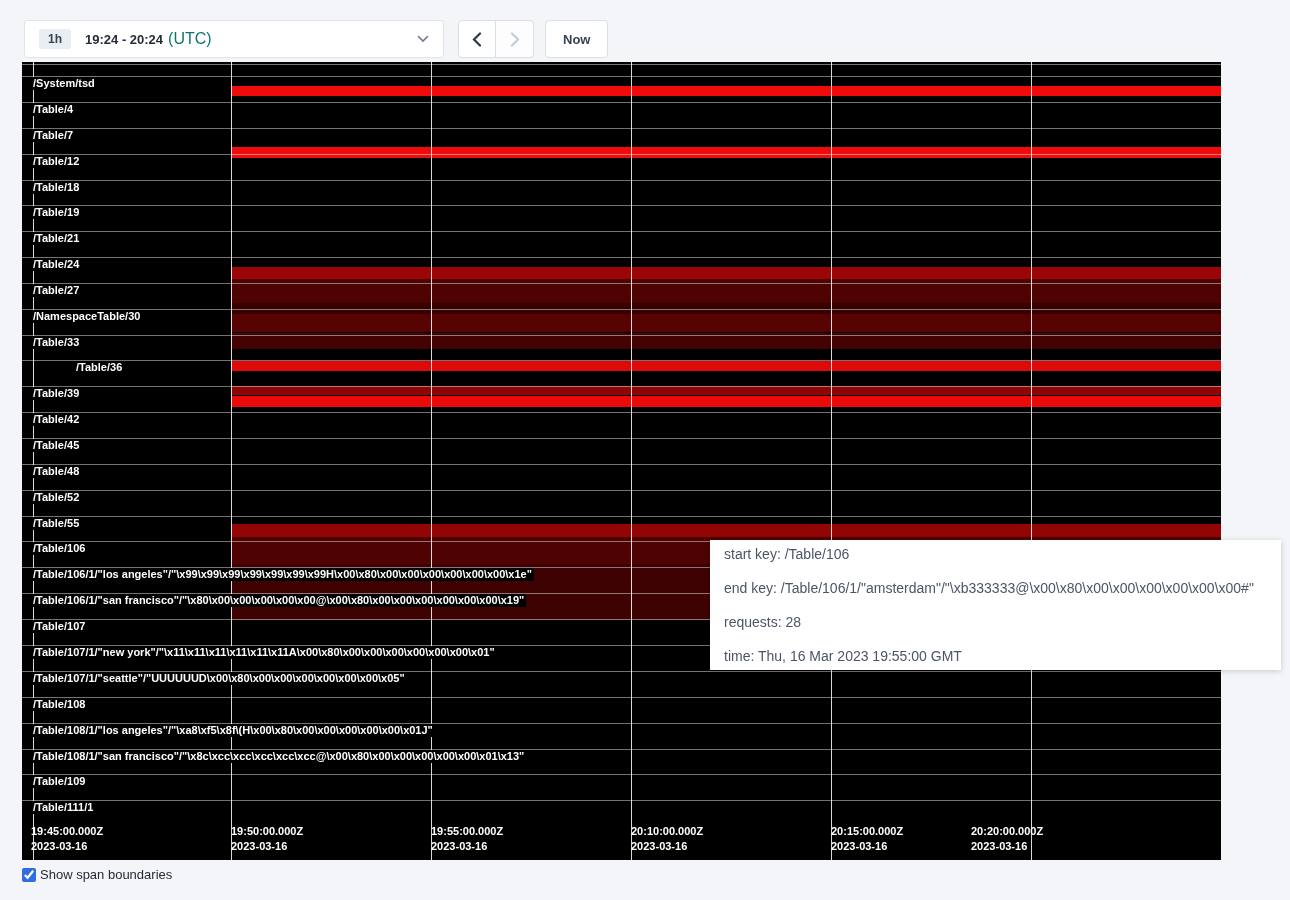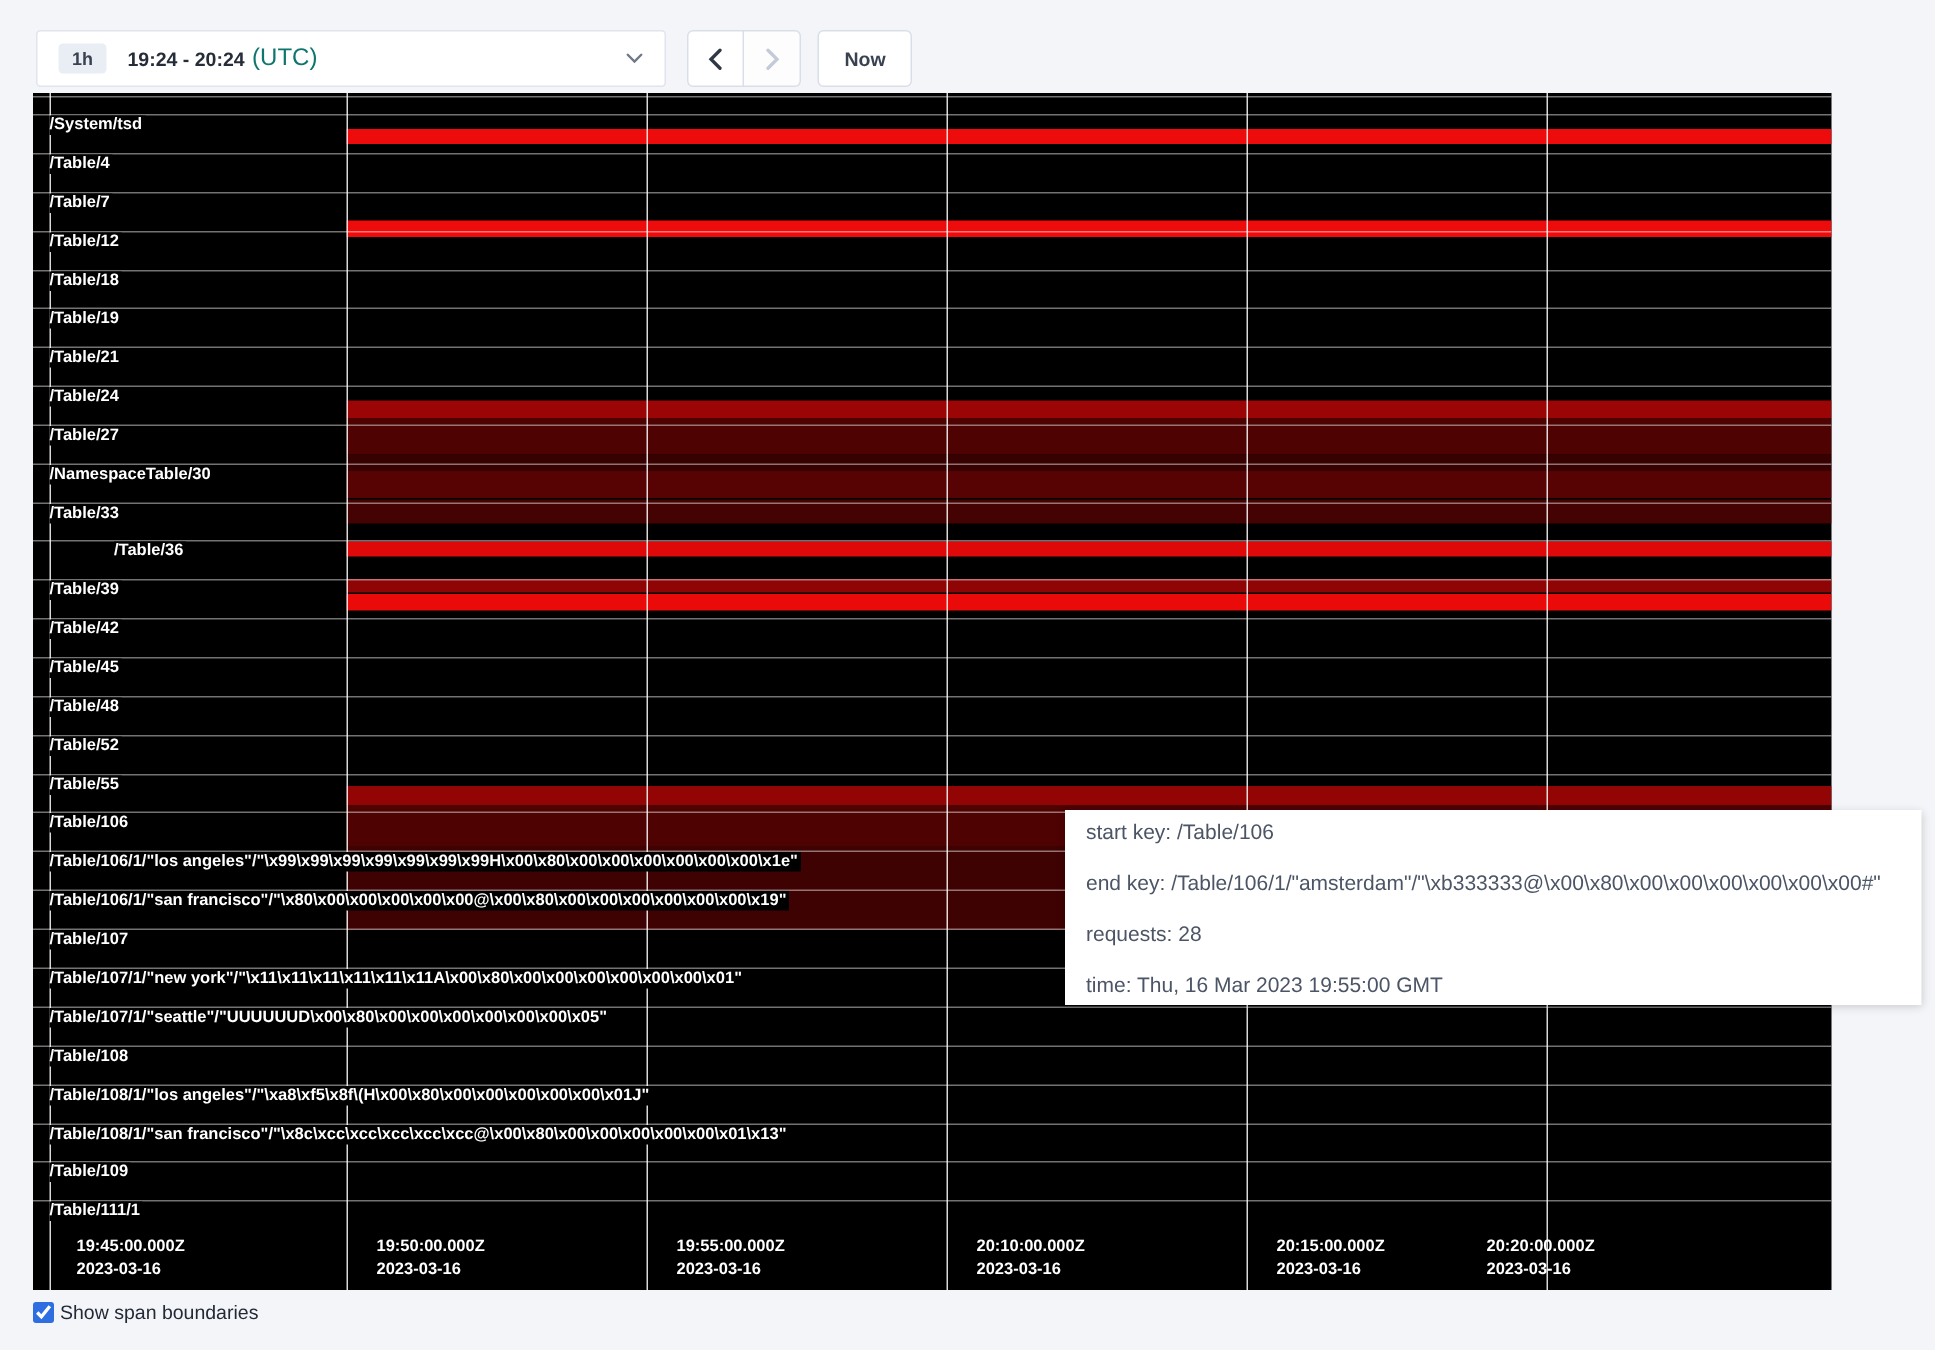--- a/index.html
+++ b/index.html
@@ -61,21 +61,20 @@
   }
   .row-label {
     position: absolute; left: 11px; z-index: 4;
     color: #fff; font-size: 11px; font-weight: bold; line-height: 13px;
     background: #000; padding: 0 2px 0 0; white-space: nowrap;
   }
   .axis-label {
     position: absolute; top: 762px; z-index: 5;
     color: #fff; font-size: 11px; font-weight: bold; line-height: 15px;
     white-space: nowrap;
-    margin-left: 20px;
   }
 
   
   .tooltip {
     position: absolute; left: 710px; top: 540px; width: 571px;
     background: #fff; box-shadow: 0 1px 6px rgba(0,0,0,0.18);
     padding: 4px 14px; z-index: 10;
   }
   .tooltip .tip-line {
     font-size: 14px; color: #4c5566; line-height: 20px; margin-bottom: 14px;

